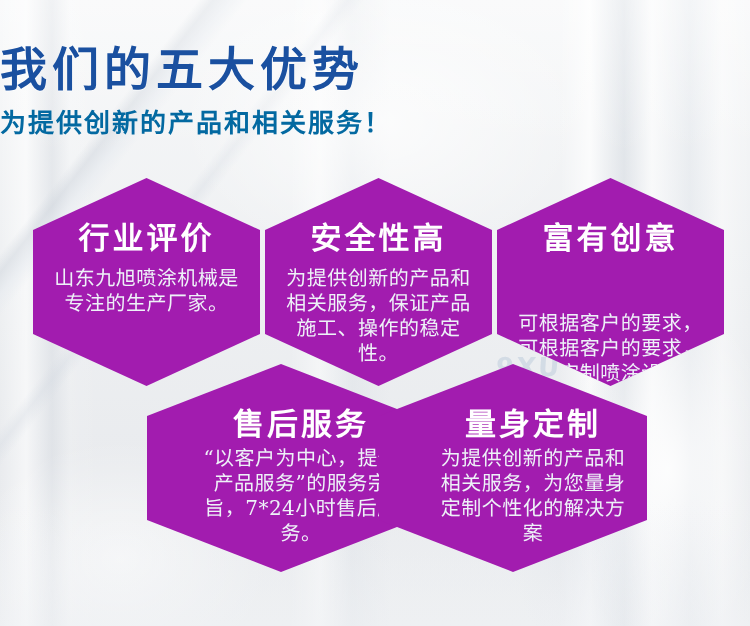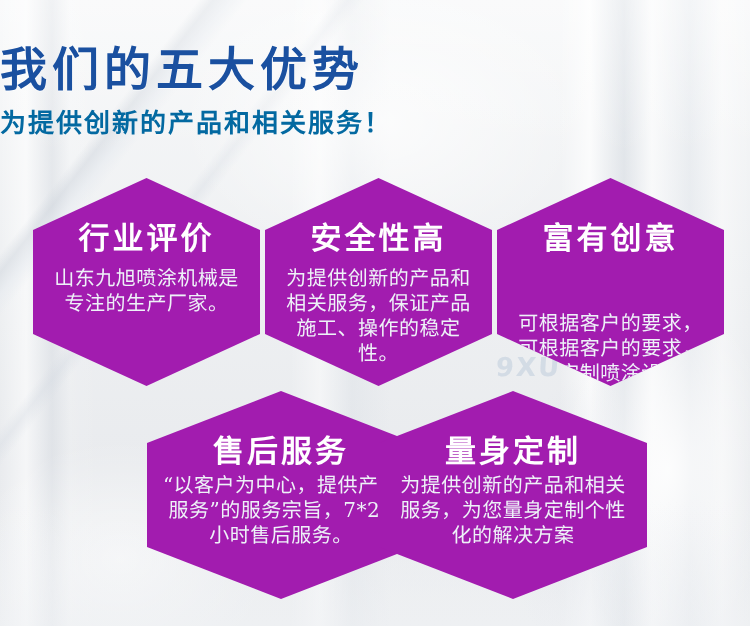--- a/index.html
+++ b/index.html
@@ -155,21 +155,21 @@
 
   
   .hex-r1 { width: 227px; height: 208px; top: 178px; }
   .hex-r1 .hex-title { margin-top: 42px; }
   .hex-r1 .hex-desc  { margin-top: 10px; }
   #hex-1 { left: 33px; }
   #hex-2 { left: 265px; }
   #hex-3 { left: 497px; justify-content: space-between; }
 
   
-  .hex-r2 { width: 268px; height: 208px; top: 391px; }
+  .hex-r2 { width: 268px; height: 208px; top: 364px; padding-left: 40px; }
   .hex-r2 .hex-title { margin-top: 42px; }
   .hex-r2 .hex-desc  { margin-top: 4px; }
   #hex-4 { left: 147px; }
   #hex-5 { left: 379px; }
 </style>
 </head>
 <body>
 
 <div id="stage">
 

